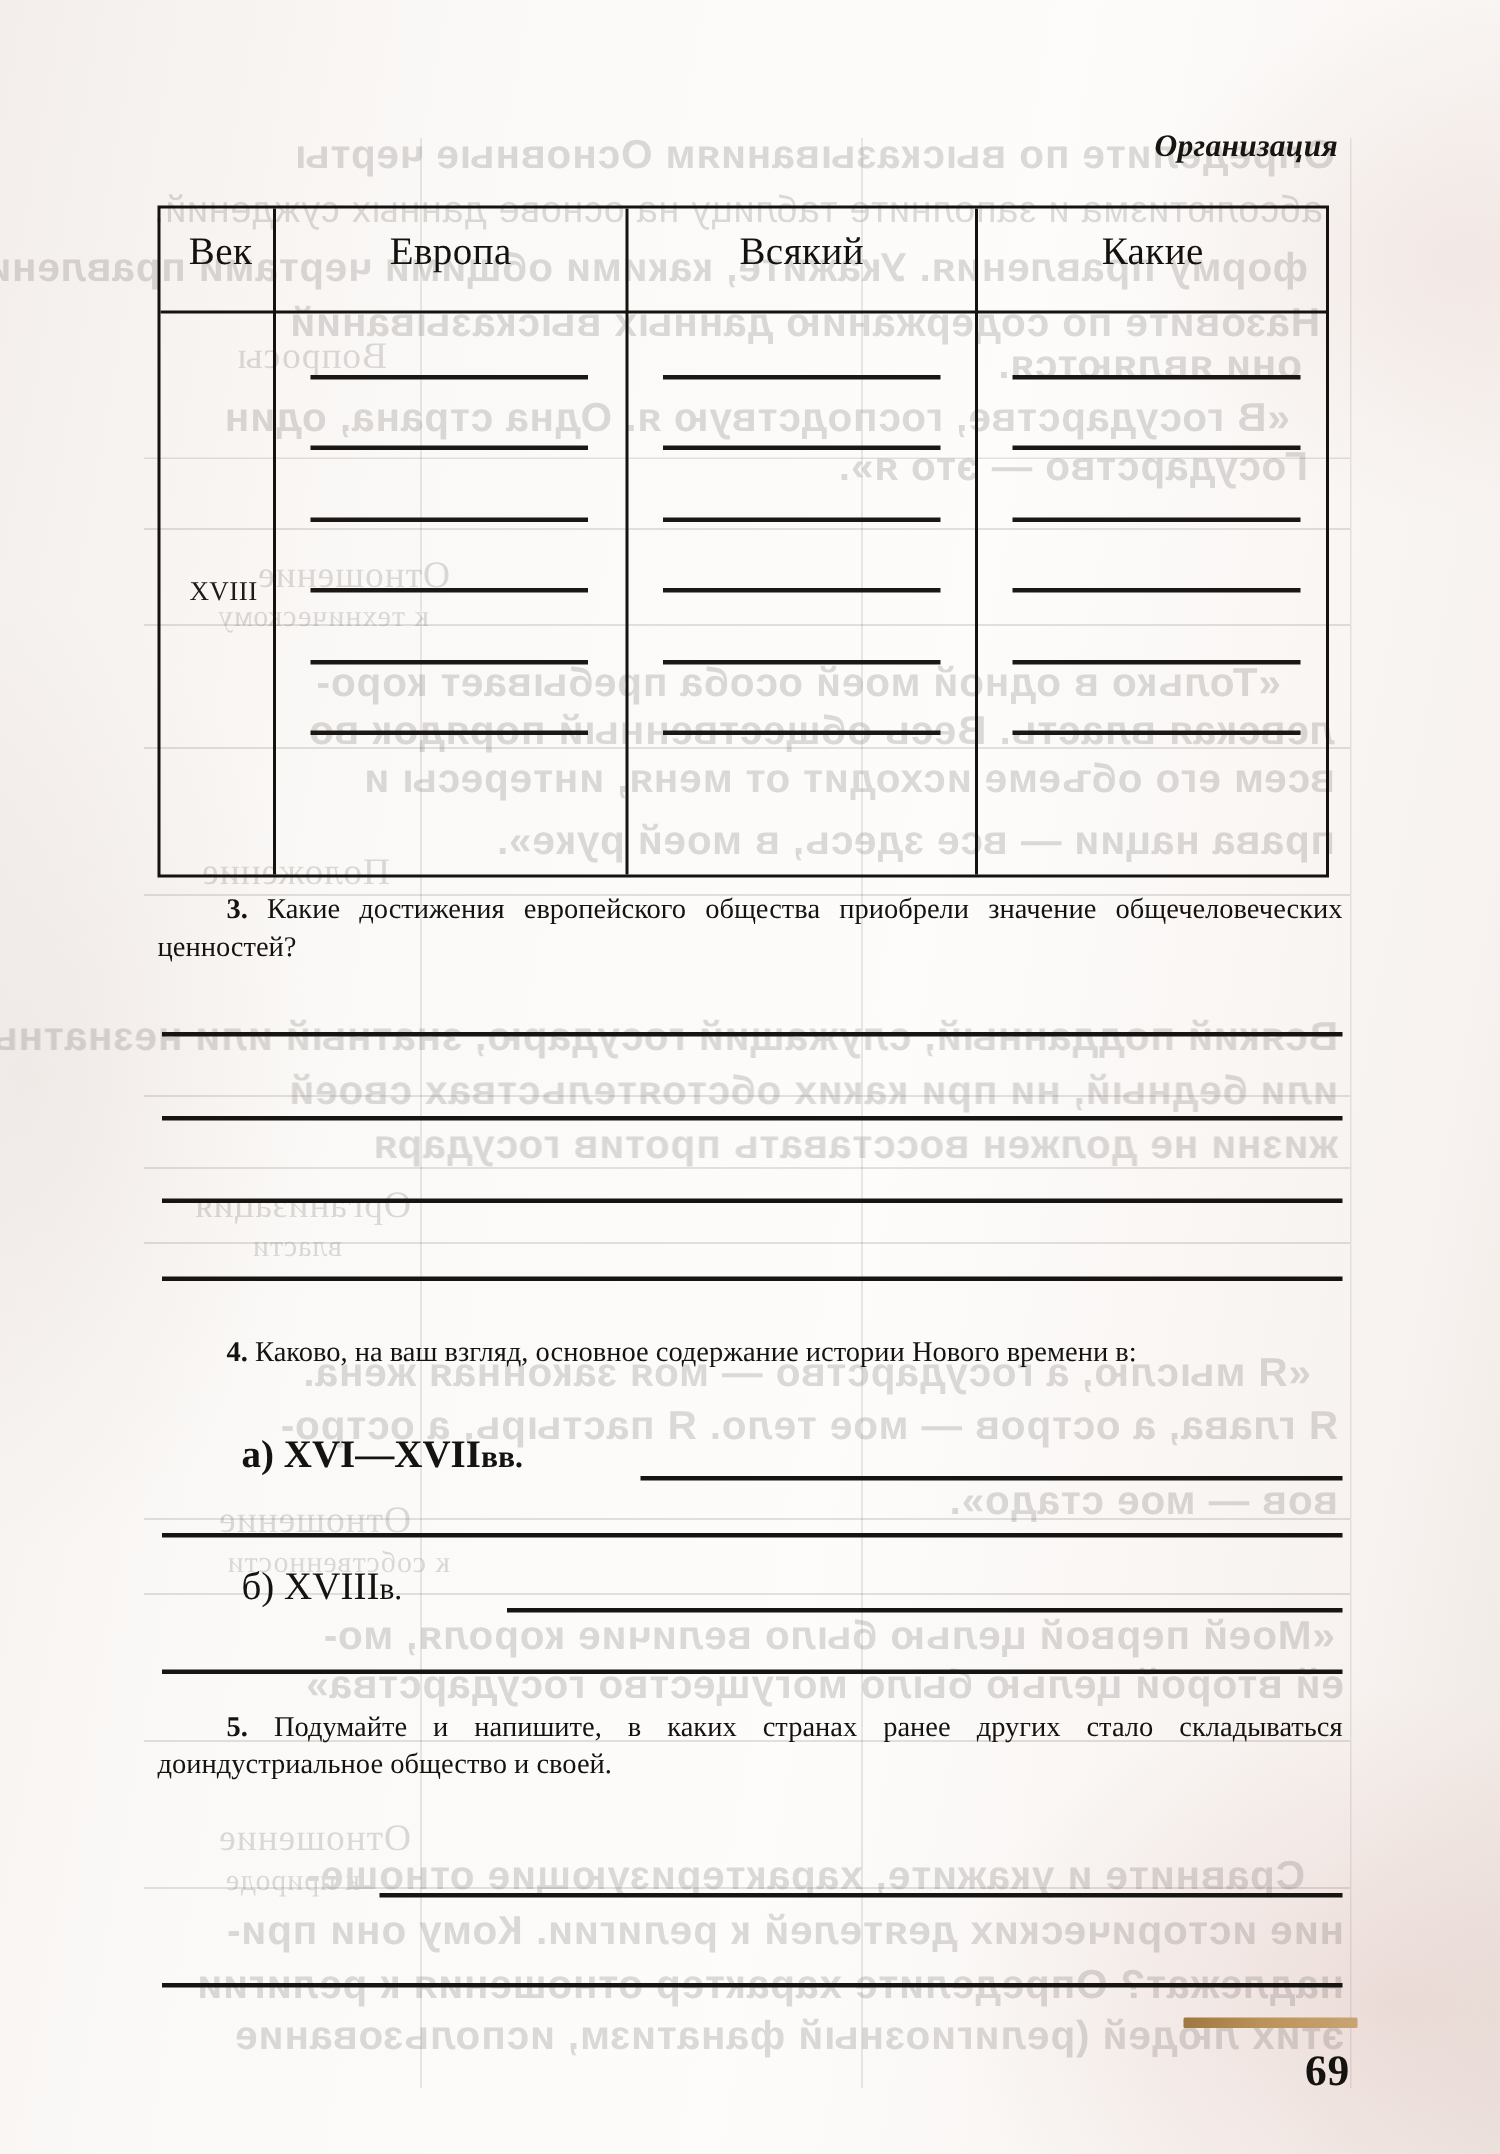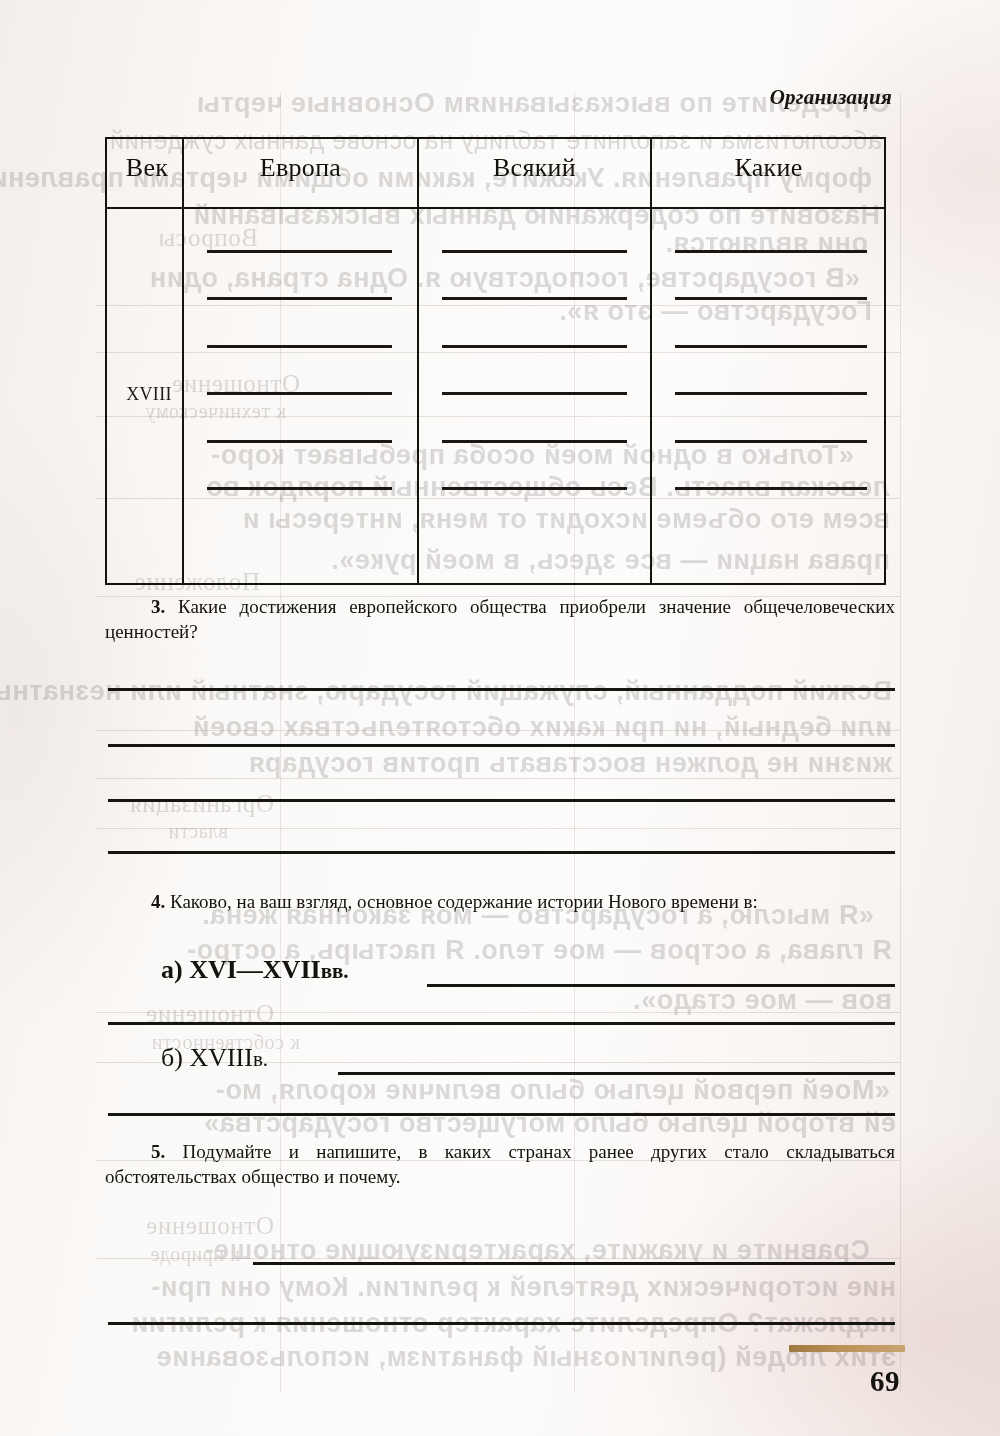--- a/index.html
+++ b/index.html
@@ -263,21 +263,21 @@
 
     <div class="subitem" style="top:1043px;">
       <span class="lbl">б) XVIII</span><span class="sc">в.</span>
     </div>
     <div class="answerline" style="left:338px;top:1072px;width:557px;"></div>
 
     <div class="answerline" style="left:108px;top:1113px;width:787px;"></div>
 
     <div class="q" style="top:1140px;">
       <span class="indent"></span><span class="qnum">5.</span>
-      <span>Подумайте и напишите, в каких странах ранее других стало складываться обстоятельствах общество и почему.</span>
+      <span>Подумайте и напишите, в каких странах ранее других стало складываться доиндустриальное общество и своей.</span>
     </div>
     <div class="answerline" style="left:253px;top:1262px;width:642px;"></div>
     <div class="answerline" style="left:108px;top:1322px;width:787px;"></div>
 
     <div class="deco"></div>
     <div class="pagenum">69</div>
 
   </div>
 </div>
 

